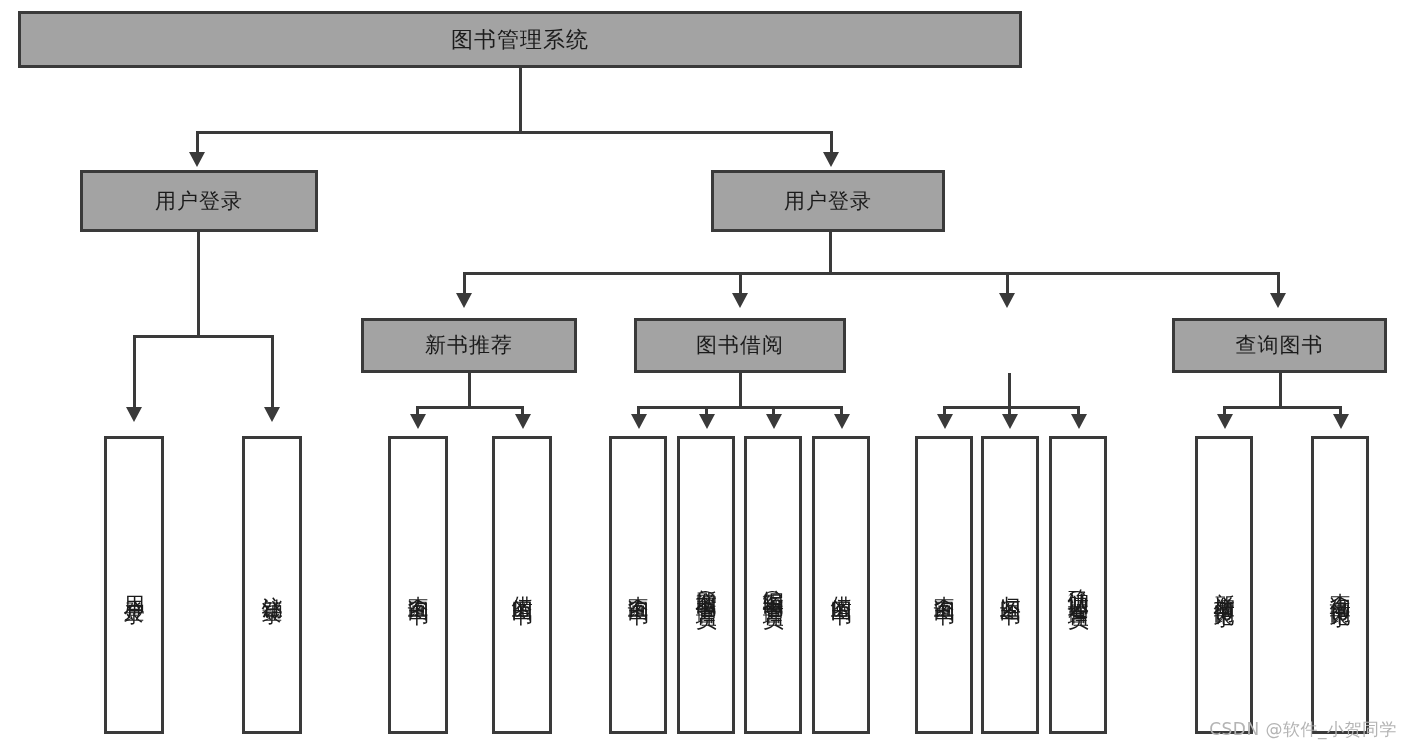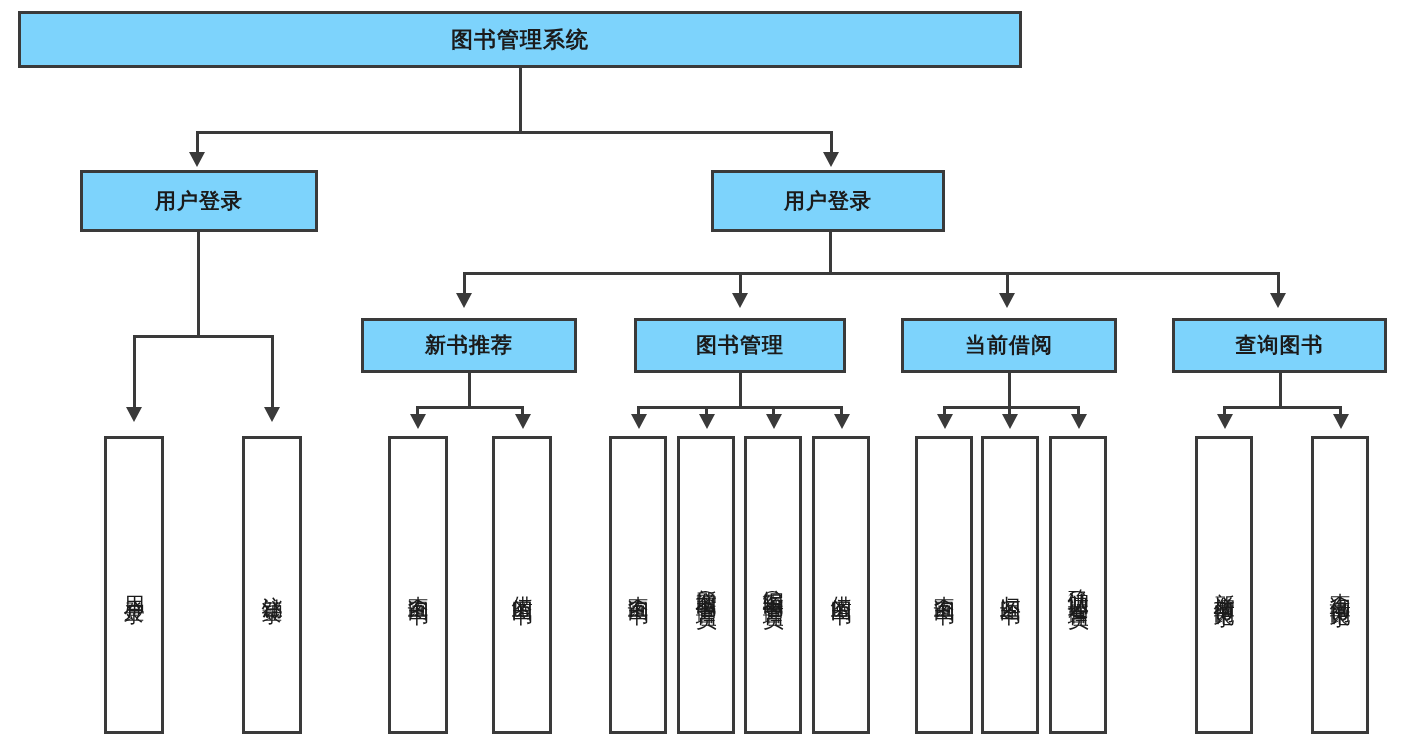--- a/index.html
+++ b/index.html
@@ -11,27 +11,26 @@
     position:relative;
     width:1405px;
     height:747px;
     background:#ffffff;
     overflow:hidden;
   }
   
   .node{
     position:absolute;
     box-sizing:border-box;
-    background:#7dd3fc;
+    background:#a3a3a3;
     border:3px solid #3a3a3a;
     display:flex;
     align-items:center;
     justify-content:center;
     text-align:left;
-    font-weight:bold;
   }
   .node .label{
     font-size:21px;
     line-height:1.15;
     letter-spacing:1px;
     color:#1b1b1b;
     white-space:nowrap;
   }
   
   #root-node .label{font-size:22px;}
@@ -117,24 +116,21 @@
   <div class="vline" style="left:1277px;top:272px;width:3px;height:22px;"></div>
   <div class="arrow" style="left:456px;top:293px;"></div>
   <div class="arrow" style="left:732px;top:293px;"></div>
   <div class="arrow" style="left:999px;top:293px;"></div>
   <div class="arrow" style="left:1270px;top:293px;"></div>
 
   <div class="node" style="left:361px;top:318px;width:216px;height:55px;">
     <span class="label">新书推荐</span>
   </div>
   <div class="node" style="left:634px;top:318px;width:212px;height:55px;">
-    <span class="label">图书管理</span>
-  </div>
-  <div class="node" style="left:901px;top:318px;width:216px;height:55px;">
-    <span class="label">当前借阅</span>
+    <span class="label">图书借阅</span>
   </div>
   <div class="node" style="left:1172px;top:318px;width:215px;height:55px;">
     <span class="label">查询图书</span>
   </div>
 
   <div class="vline" style="left:468px;top:373px;width:3px;height:33px;"></div>
   <div class="hline" style="left:416px;top:406px;width:108px;height:3px;"></div>
   <div class="vline" style="left:416px;top:406px;width:3px;height:9px;"></div>
   <div class="vline" style="left:521px;top:406px;width:3px;height:9px;"></div>
   <div class="arrow" style="left:410px;top:414px;"></div>
@@ -204,14 +200,15 @@
     <span class="vlabel">确认归还（管理员）</span>
   </div>
 
   <div class="leaf" style="left:1195px;top:436px;width:58px;height:298px;">
     <span class="vlabel">新增借阅记录</span>
   </div>
   <div class="leaf" style="left:1311px;top:436px;width:58px;height:298px;">
     <span class="vlabel">查询借阅记录</span>
   </div>
 
+  <div id="watermark">CSDN @软件_小贺同学</div>
 
 </div>
 
 </body></html>

